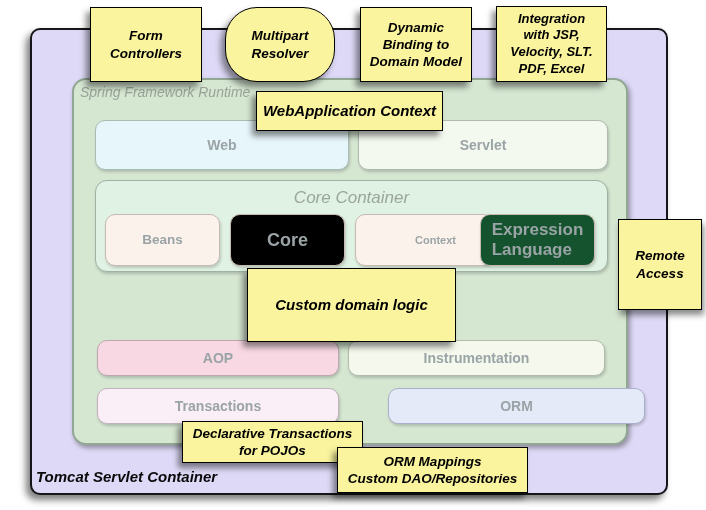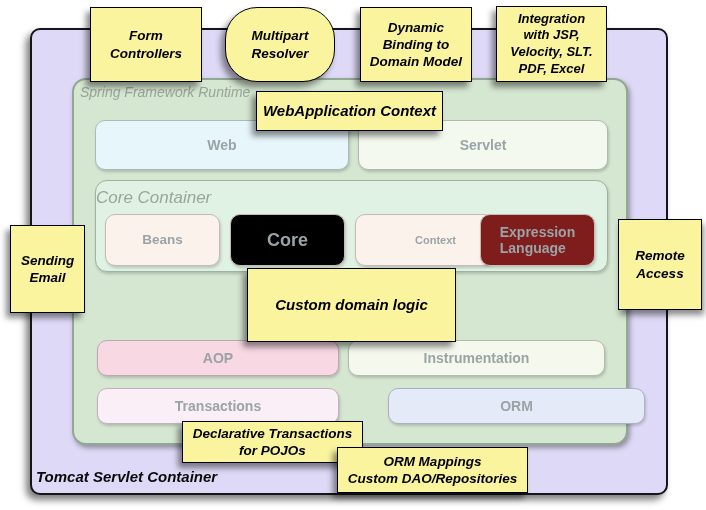--- a/index.html
+++ b/index.html
@@ -73,29 +73,30 @@
     left: 95px; top: 180px;
     width: 511px; height: 90px;
     background: #e0f2e3;
     border: 1.5px solid #9db2a0;
     border-radius: 12px;
     box-shadow: 1px 2px 3px rgba(0,0,0,0.18);
   }
   .core-container-label {
     position: absolute;
     left: 0; right: 0; top: 7px;
+    text-align: center;
     font-size: 17px;
     font-style: italic;
     color: #9aa69c;
   }
 
   .box-beans          { left: 105px; top: 214px; width: 113px; height: 50px; background: #fcf2ec; border: 1.5px solid #c7bab3; font-size: 13.5px; }
   .box-core           { left: 230px; top: 214px; width: 113px; height: 50px; background: #000000; border: 1.5px solid #c7bab3; font-size: 18px; }
   .box-context        { left: 355px; top: 214px; width: 113px; height: 50px; background: #fcf2ec; border: 1.5px solid #c7bab3; font-size: 11px; padding-left: 23px; }
-  .box-expression     { left: 480px; top: 214px; width: 113px; height: 50px; background: #7f1d1d; border: 1.5px solid #c7bab3; font-size: 14px; }
+  .box-expression     { left: 480px; top: 214px; width: 113px; height: 50px; background: #14532d; border: 1.5px solid #c7bab3; font-size: 17px; }
 
   .box-aop            { left: 97px;  top: 340px; width: 240px; height: 34px; background: #f8d8e3; border: 1.5px solid #bfa7b2; }
   .box-instrumentation{ left: 348px; top: 340px; width: 255px; height: 34px; background: #f5f9ed; border: 1.5px solid #b3bcab; }
   .box-transactions   { left: 97px;  top: 388px; width: 240px; height: 34px; background: #fbeff7; border: 1.5px solid #c3b2bd; }
   .box-orm            { left: 348px; top: 388px; width: 255px; height: 34px; background: #e4eaf8; border: 1.5px solid #a9b1c9; margin-left: 40px; }
 
   
   .note {
     position: absolute;
     background: #fbf49e;
@@ -161,22 +162,20 @@
   <div class="note note-multipart-resolver">Multipart
 Resolver</div>
   <div class="note note-dynamic-binding">Dynamic
 Binding to
 Domain Model</div>
   <div class="note note-integration">Integration
 with JSP,
 Velocity, SLT.
 PDF, Excel</div>
   <div class="note note-webapplication">WebApplication Context</div>
-  <div class="note note-sending-email">Sending
-Email</div>
   <div class="note note-remote-access">Remote
 Access</div>
   <div class="note note-custom-domain-logic">Custom domain logic</div>
   <div class="note note-declarative">Declarative Transactions
 for POJOs</div>
   <div class="note note-orm-mappings">ORM Mappings
 Custom DAO/Repositories</div>
 
 </div>
 

